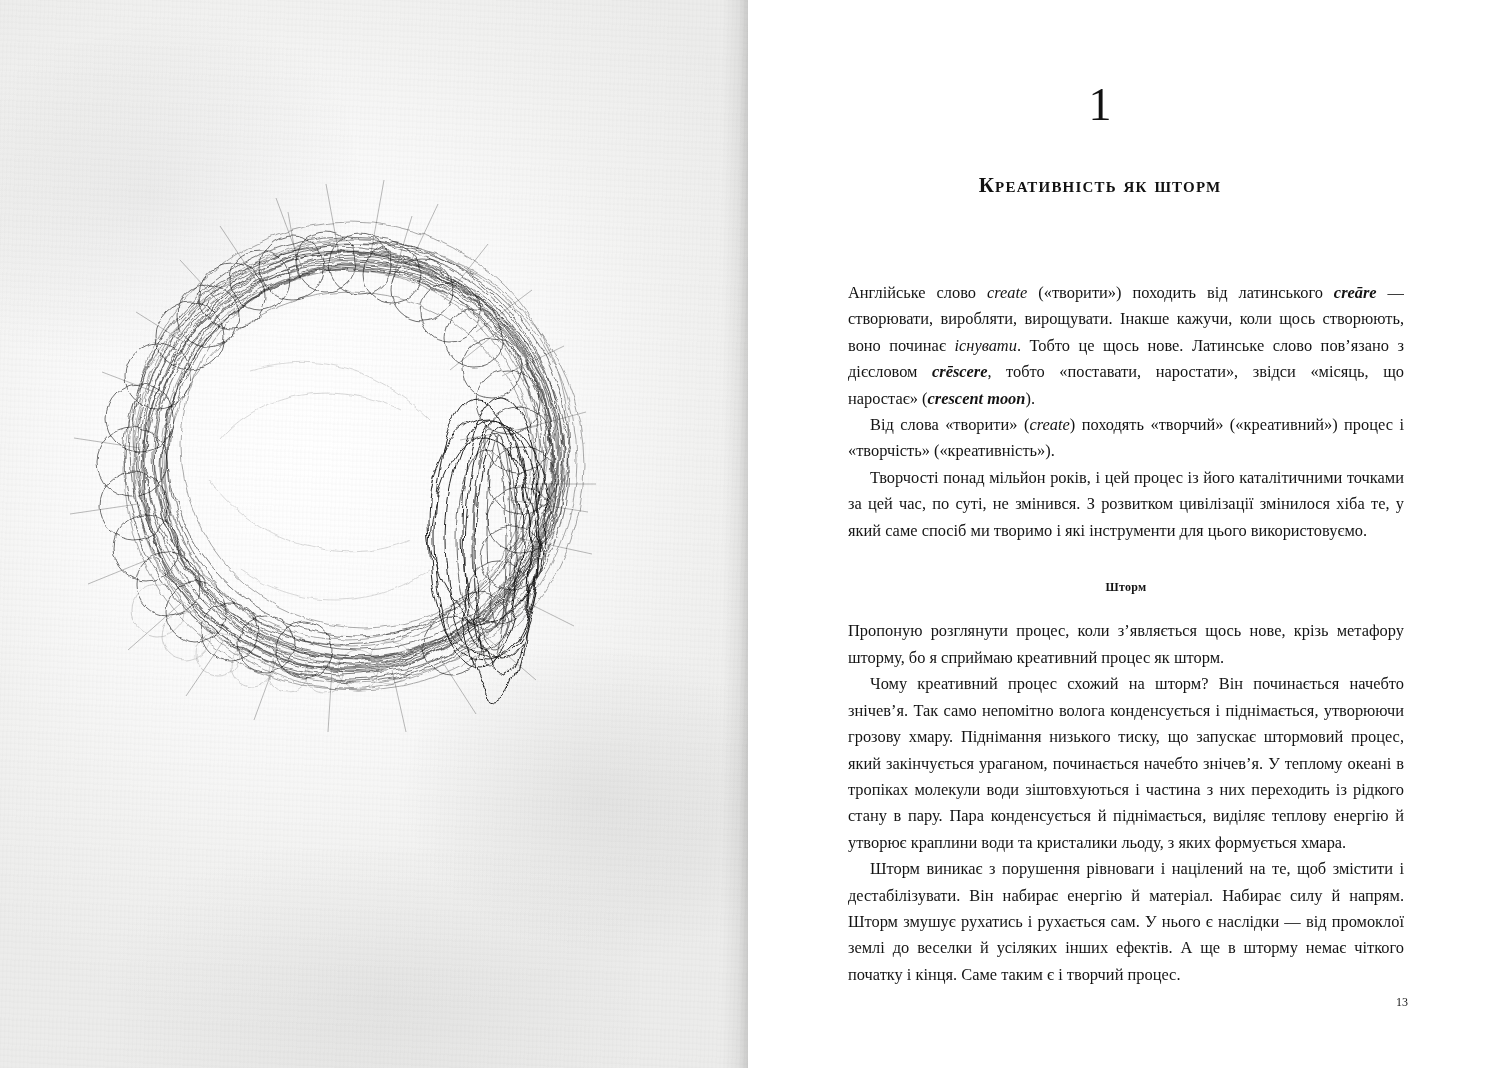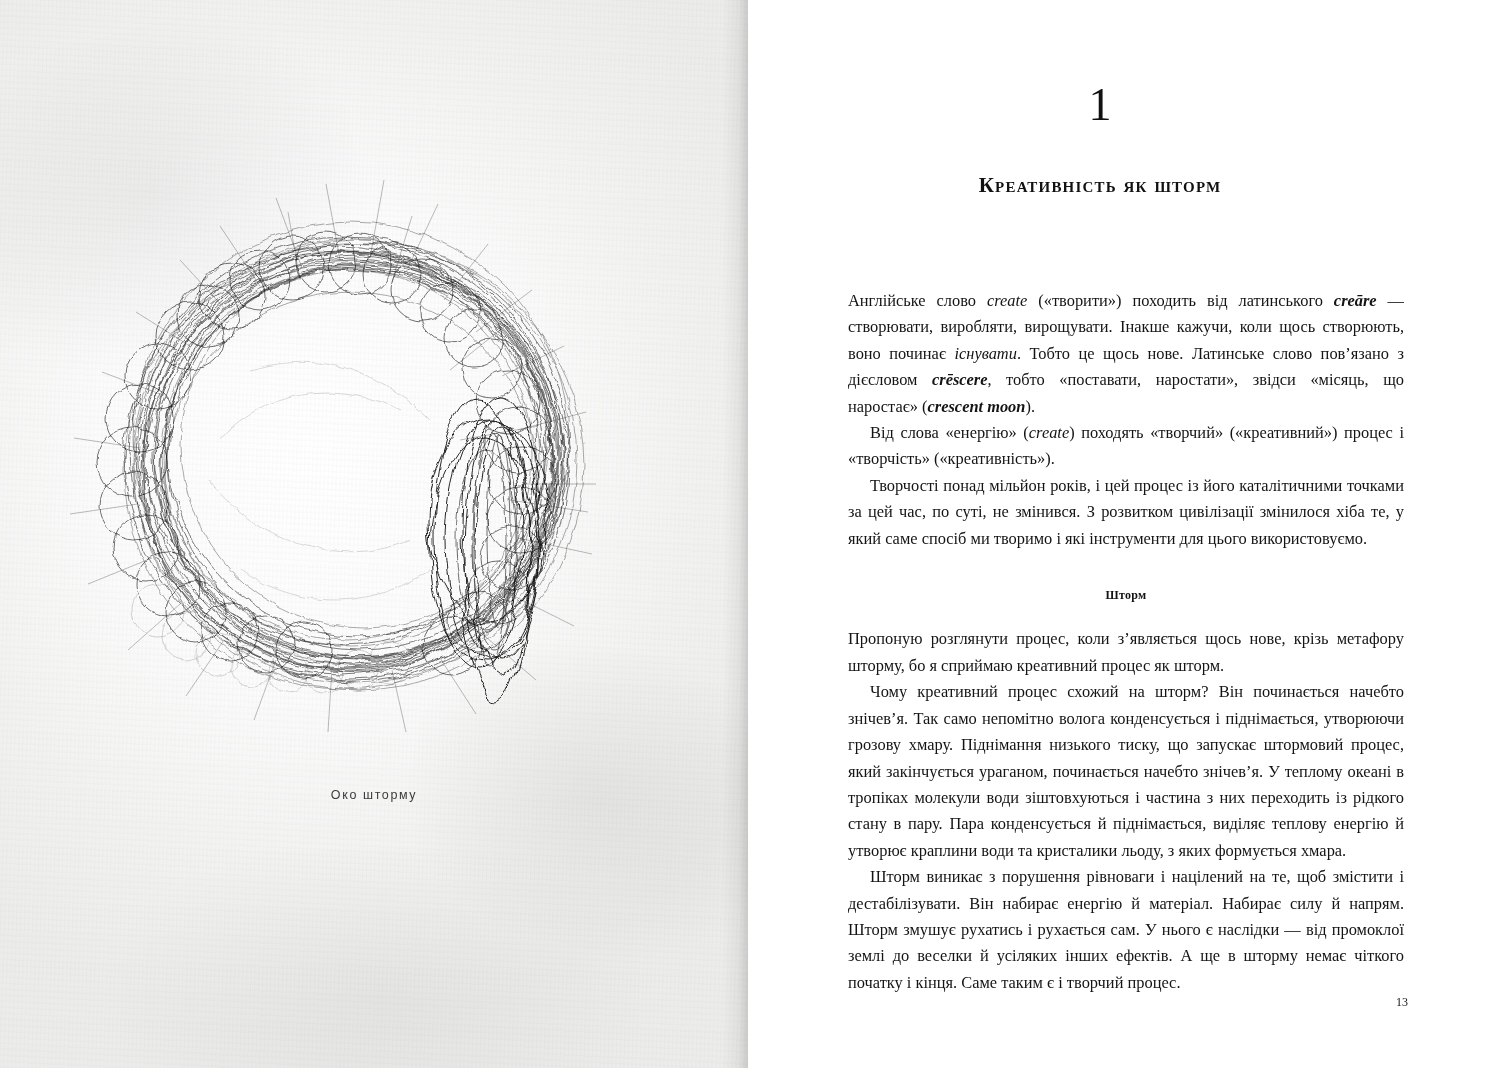--- a/index.html
+++ b/index.html
@@ -112,21 +112,21 @@
     margin: 34px 0 0 0;
     padding-left: 48px;
     padding-right: 96px;
     font-variant: small-caps;
     text-transform: lowercase;
   }
   .chapter-title::first-letter { font-size: 30px; }
   .body-col {
     position: absolute;
     left: 100px;
-    top: 288px;
+    top: 280px;
     width: 556px;
     font-size: 16.4px;
     line-height: 26.4px;
     text-align: justify;
     color: #141414;
   }
   .body-col p { margin: 0; text-indent: 22px; }
   .body-col p.first { text-indent: 0; }
   .subhead {
     text-align: center;
@@ -303,32 +303,31 @@
           <circle cx="178" cy="514" r="22"></circle>
             <circle cx="212" cy="526" r="21"></circle>
           <circle cx="248" cy="532" r="20"></circle>
             <circle cx="284" cy="534" r="19"></circle>
           <circle cx="318" cy="530" r="20"></circle>
             <circle cx="350" cy="522" r="21"></circle>
         </g>
       </svg>
     </div>
 
-    <div class="caption">Око шторму</div>
     <div class="gutter-shadow"></div>
   </div>
 
   <div class="page-right">
     <div class="chapter-number">1</div>
     <div class="chapter-title">Креативність як шторм</div>
 
     <div class="body-col">
       <div id="para-before">
           <p class="first"><span>Англійське слово </span><span class="it">create</span><span> («творити») походить від латинського </span><span class="bi">creāre</span><span> — створювати, виробляти, вирощувати. Інакше кажучи, коли щось створюють, воно починає </span><span class="it">існувати</span><span>. Тобто це щось нове. Латинське слово пов’язано з дієсловом </span><span class="bi">crēscere</span><span>, тобто «поставати, наростати», звідси «місяць, що наростає» (</span><span class="bi">crescent moon</span><span>).</span></p>
-          <p><span>Від слова «енергію» (</span><span class="it">create</span><span>) походять «творчий» («креативний») процес і «творчість» («креативність»).</span></p>
+          <p><span>Від слова «творити» (</span><span class="it">create</span><span>) походять «творчий» («креативний») процес і «творчість» («креативність»).</span></p>
           <p><span>Творчості понад мільйон років, і цей процес із його каталітичними точками за цей час, по суті, не змінився. З розвитком цивілізації змінилося хіба те, у який саме спосіб ми творимо і які інструменти для цього використовуємо.</span></p>
         </div>
       <p class="subhead">Шторм</p>
       <div id="para-after">
           <p class="first"><span>Пропоную розглянути процес, коли з’являється щось нове, крізь метафору шторму, бо я сприймаю креативний процес як шторм.</span></p>
           <p><span>Чому креативний процес схожий на шторм? Він починається начебто знічев’я. Так само непомітно волога конденсується і піднімається, утворюючи грозову хмару. Піднімання низького тиску, що запускає штормовий процес, який закінчується ураганом, починається начебто знічев’я. У теплому океані в тропіках молекули води зіштовхуються і частина з них переходить із рідкого стану в пару. Пара конденсується й піднімається, виділяє теплову енергію й утворює краплини води та кристалики льоду, з яких формується хмара.</span></p>
           <p><span>Шторм виникає з порушення рівноваги і націлений на те, щоб змістити і дестабілізувати. Він набирає енергію й матеріал. Набирає силу й напрям. Шторм змушує рухатись і рухається сам. У нього є наслідки — від промоклої землі до веселки й усіляких інших ефектів. А ще в шторму немає чіткого початку і кінця. Саме таким є і творчий процес.</span></p>
         </div>
     </div>
 

